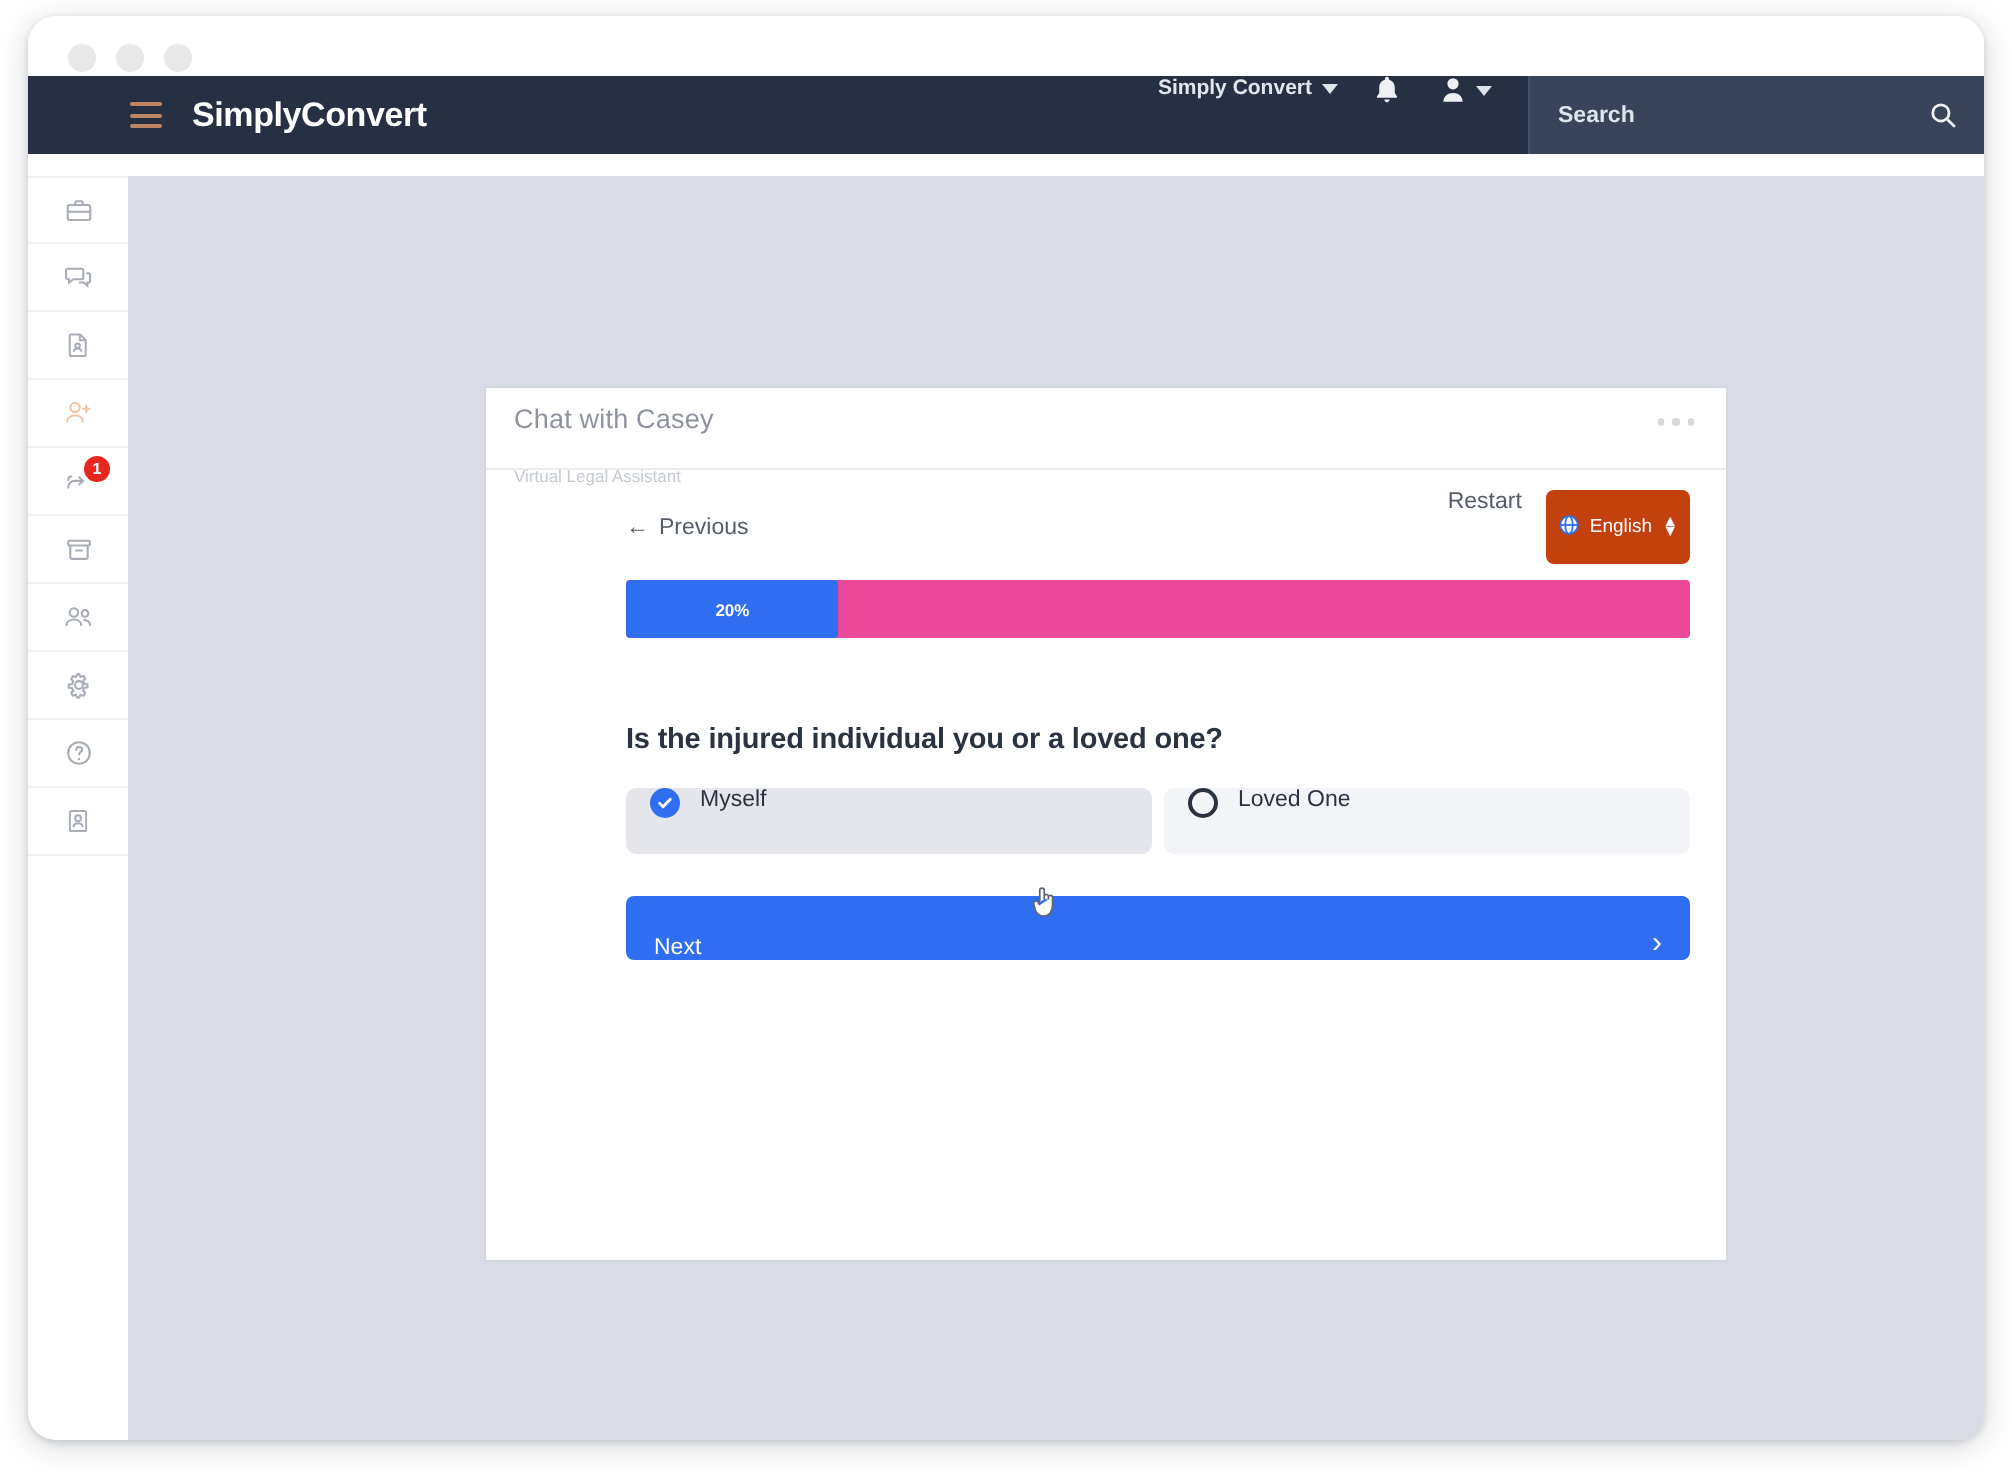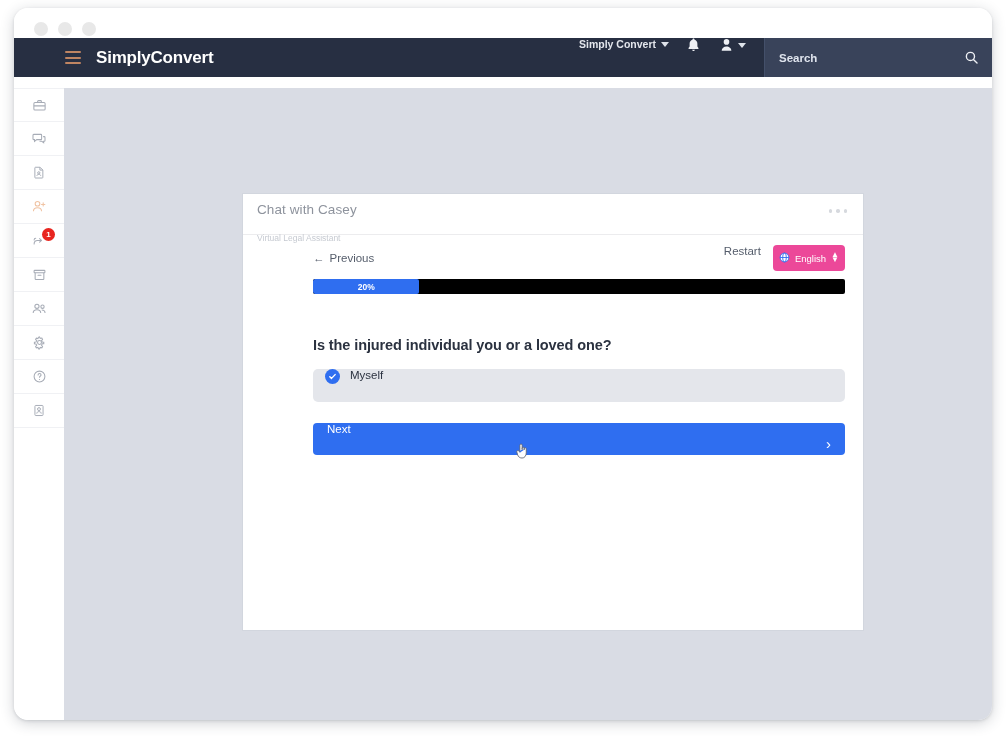--- a/index.html
+++ b/index.html
@@ -219,37 +219,37 @@
     cursor: pointer;
     display: flex; align-items: center; gap: 5px;
   }
   .nav-right {
     margin-left: auto;
     display: flex;
     gap: 12px;
   }
   .restart-link { font-size: 11.5px; color: #555d6b; cursor: pointer; }
   .lang-pill {
-    background: #ec4899;
+    background: #c2410c;
     color: #ffffff;
     border-radius: 4px;
-    height: 26px;
+    height: 37px;
     padding: 0 6px;
     display: flex;
     align-items: center;
     gap: 5px;
     font-size: 9.5px;
     cursor: pointer;
   }
   .lang-updown { display: flex; flex-direction: column; line-height: 0.6; font-size: 8px; }
 
   .progress-wrap {
     margin: 8px 18px 0 70px;
-    height: 15px;
-    background: #000000;
+    height: 29px;
+    background: #ec4899;
     border-radius: 2px;
     overflow: hidden;
   }
   .progress-fill {
     height: 100%;
     background: #2f6ef0;
     color: #ffffff;
     font-size: 8.5px;
     font-weight: bold;
     display: flex;
@@ -301,25 +301,24 @@
   .next-btn {
     margin: 21px 18px 0 70px;
     height: 32px;
     background: #2f6ef0;
     border: none;
     border-radius: 4px;
     color: #ffffff;
     font-size: 11.5px;
     font-family: "Liberation Sans", sans-serif;
     display: flex;
-    align-items: flex-start;
+    align-items: flex-end;
     padding: 0 14px;
     cursor: pointer;
     width: calc(100% - 88px);
-    flex-direction: column;
   }
   .next-chev { margin-left: auto; font-size: 15px; font-weight: 300; }
 
   
   .cursor {
     position: absolute;
     left: 451px; top: 354px;
     pointer-events: none;
   }
 </style>
@@ -513,20 +512,24 @@
 
         <div class="options">
           <div class="option selected">
             <span class="radio-on">
               <svg width="9" height="9" viewBox="0 0 12 12" fill="none" stroke="#ffffff" stroke-width="1.9" stroke-linecap="round" stroke-linejoin="round">
                 <path d="M2.4 6.2l2.3 2.3 4.8-5"></path>
               </svg>
             </span>
             <span>Myself</span>
           </div>
+          <div class="option">
+            <span class="radio-off"></span>
+            <span>Loved One</span>
+          </div>
         </div>
 
         <button class="next-btn">
           <span>Next</span>
           <span class="next-chev">›</span>
         </button>
       </div>
 
       <div class="cursor">
         <svg width="15" height="18" viewBox="0 0 16 19" fill="#ffffff" stroke="#5d6370" stroke-width="0.9" stroke-linejoin="round">

